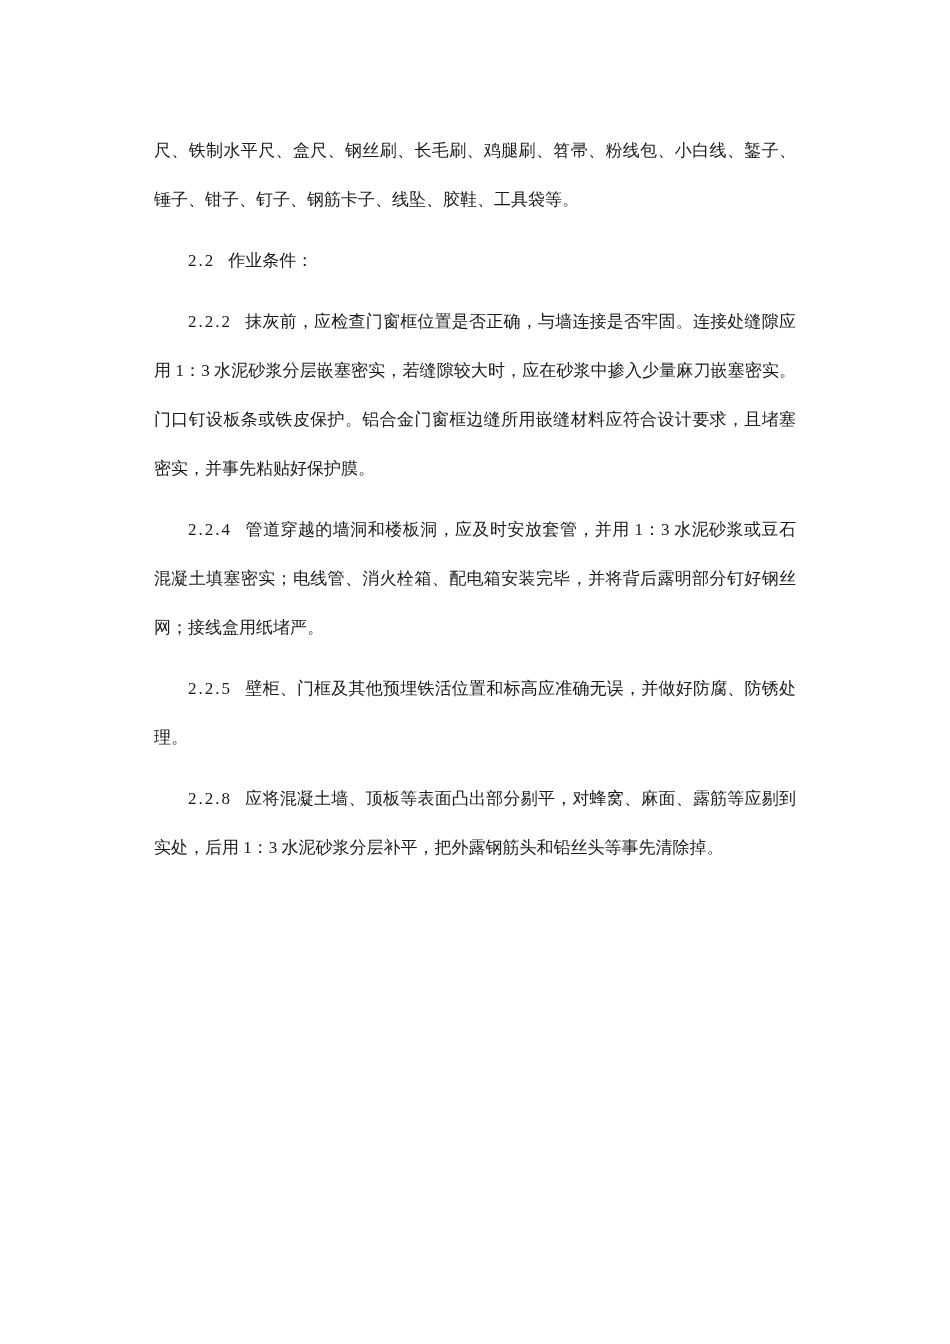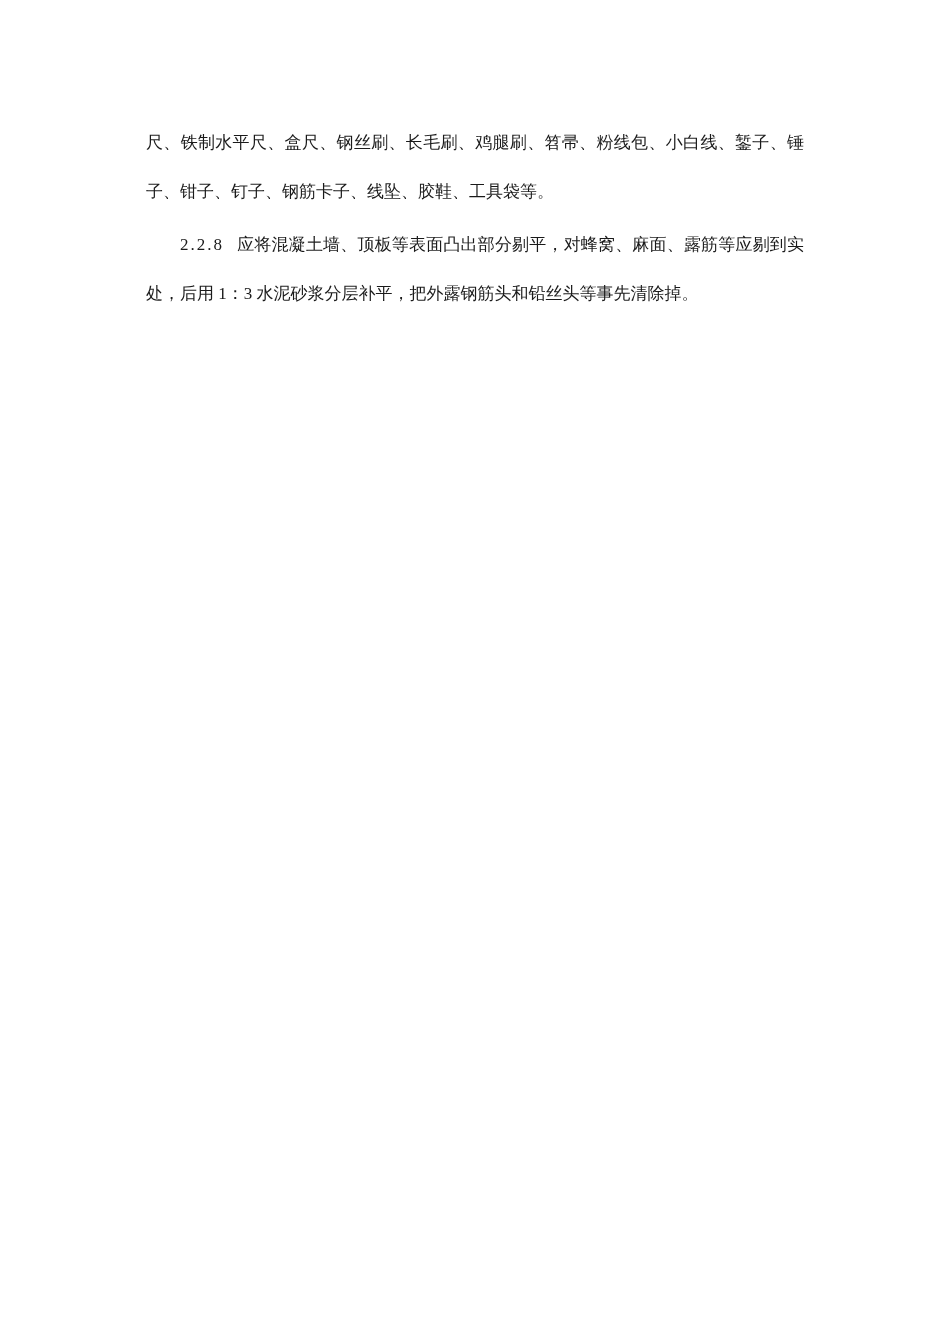--- a/index.html
+++ b/index.html
@@ -14,21 +14,21 @@
     height: 1344px;
     margin: 0;
     background: #ffffff;
     color: #1a1a1a;
     font-family: "Liberation Serif", "DejaVu Serif", serif;
     font-size: 17px;
     padding: 114px 142px 0 142px;
     overflow: hidden;
   }
   .para {
-    margin: 4px;
+    margin: 12px;
     line-height: 49px;
     text-align: justify;
     text-indent: 2em;
     word-break: break-all;
   }
   .para.no-indent {
     text-indent: 0;
   }
   .sec-num {
     letter-spacing: 2px;
@@ -36,25 +36,37 @@
     white-space: nowrap;
   }
 </style>
 </head>
 <body>
 
 <div class="doc-page">
 
   <p class="para no-indent">尺、铁制水平尺、盒尺、钢丝刷、长毛刷、鸡腿刷、笤帚、粉线包、小白线、錾子、锤子、钳子、钉子、钢筋卡子、线坠、胶鞋、工具袋等。</p>
 
+  <p class="para">
+    <span class="sec-num">2.2</span><span>作业条件：</span>
+  </p>
 
 
+  <p class="para">
+    <span class="sec-num">2.2.2</span><span>抹灰前，应检查门窗框位置是否正确，与墙连接是否牢固。连接处缝隙应用 1：3 水泥砂浆分层嵌塞密实，若缝隙较大时，应在砂浆中掺入少量麻刀嵌塞密实。门口钉设板条或铁皮保护。铝合金门窗框边缝所用嵌缝材料应符合设计要求，且堵塞密实，并事先粘贴好保护膜。</span>
+  </p>
 
 
+  <p class="para">
+    <span class="sec-num">2.2.4</span><span>管道穿越的墙洞和楼板洞，应及时安放套管，并用 1：3 水泥砂浆或豆石混凝土填塞密实；电线管、消火栓箱、配电箱安装完毕，并将背后露明部分钉好钢丝网；接线盒用纸堵严。</span>
+  </p>
 
+  <p class="para">
+    <span class="sec-num">2.2.5</span><span>壁柜、门框及其他预埋铁活位置和标高应准确无误，并做好防腐、防锈处理。</span>
+  </p>
 
 
 
   <p class="para">
     <span class="sec-num">2.2.8</span><span>应将混凝土墙、顶板等表面凸出部分剔平，对蜂窝、麻面、露筋等应剔到实处，后用 1：3 水泥砂浆分层补平，把外露钢筋头和铅丝头等事先清除掉。</span>
   </p>
 
 
 </div>
 

